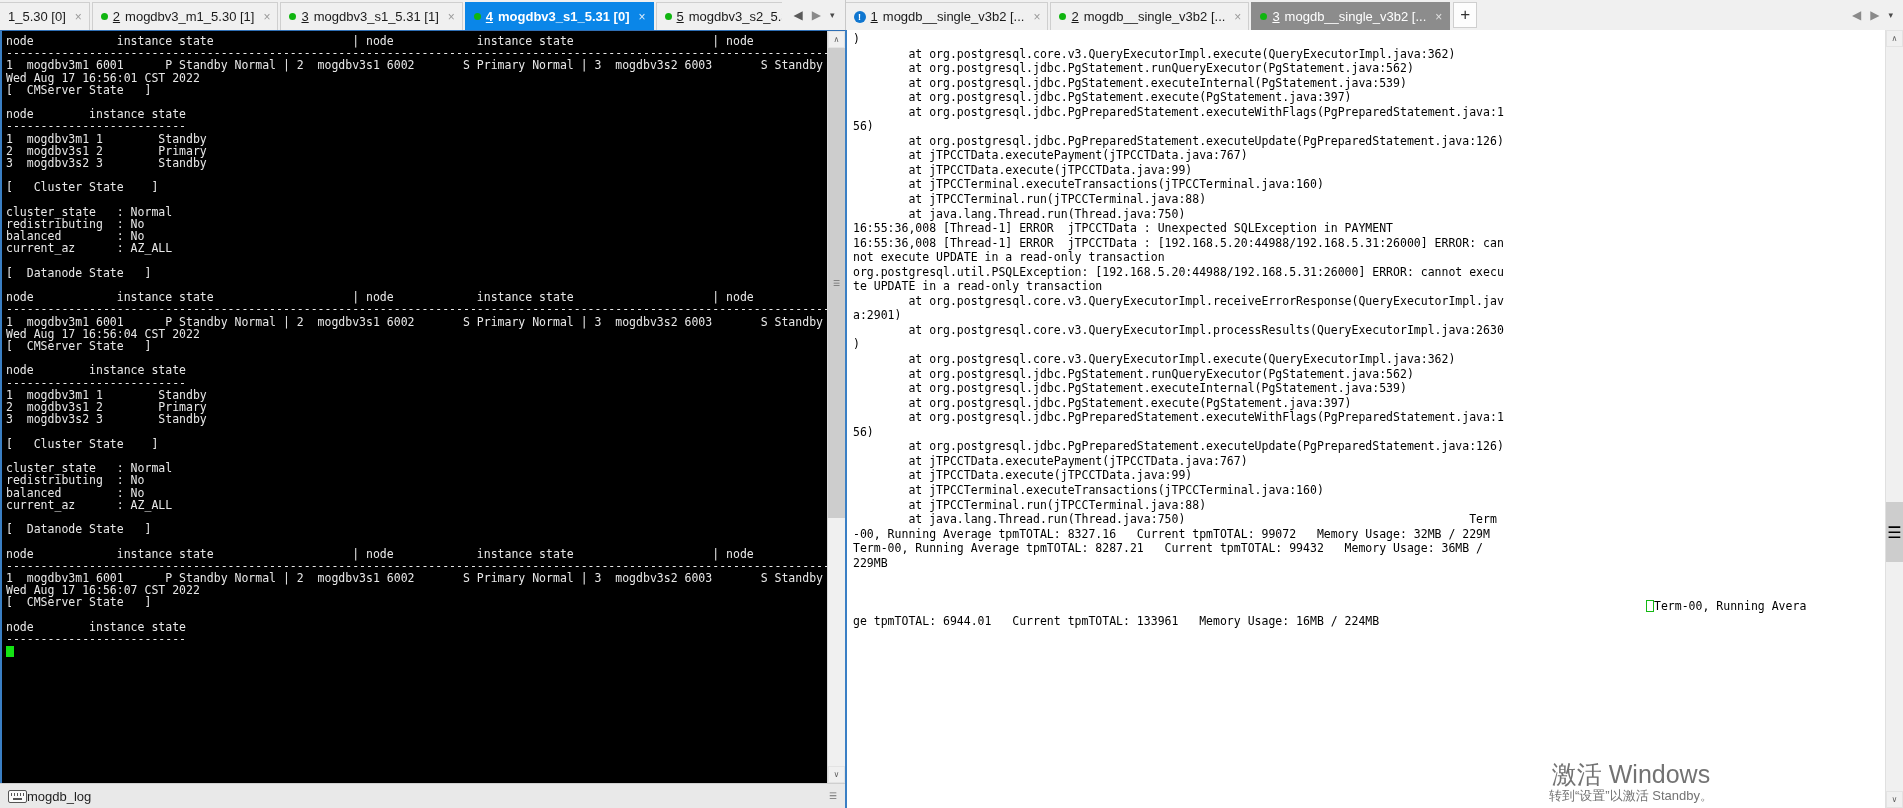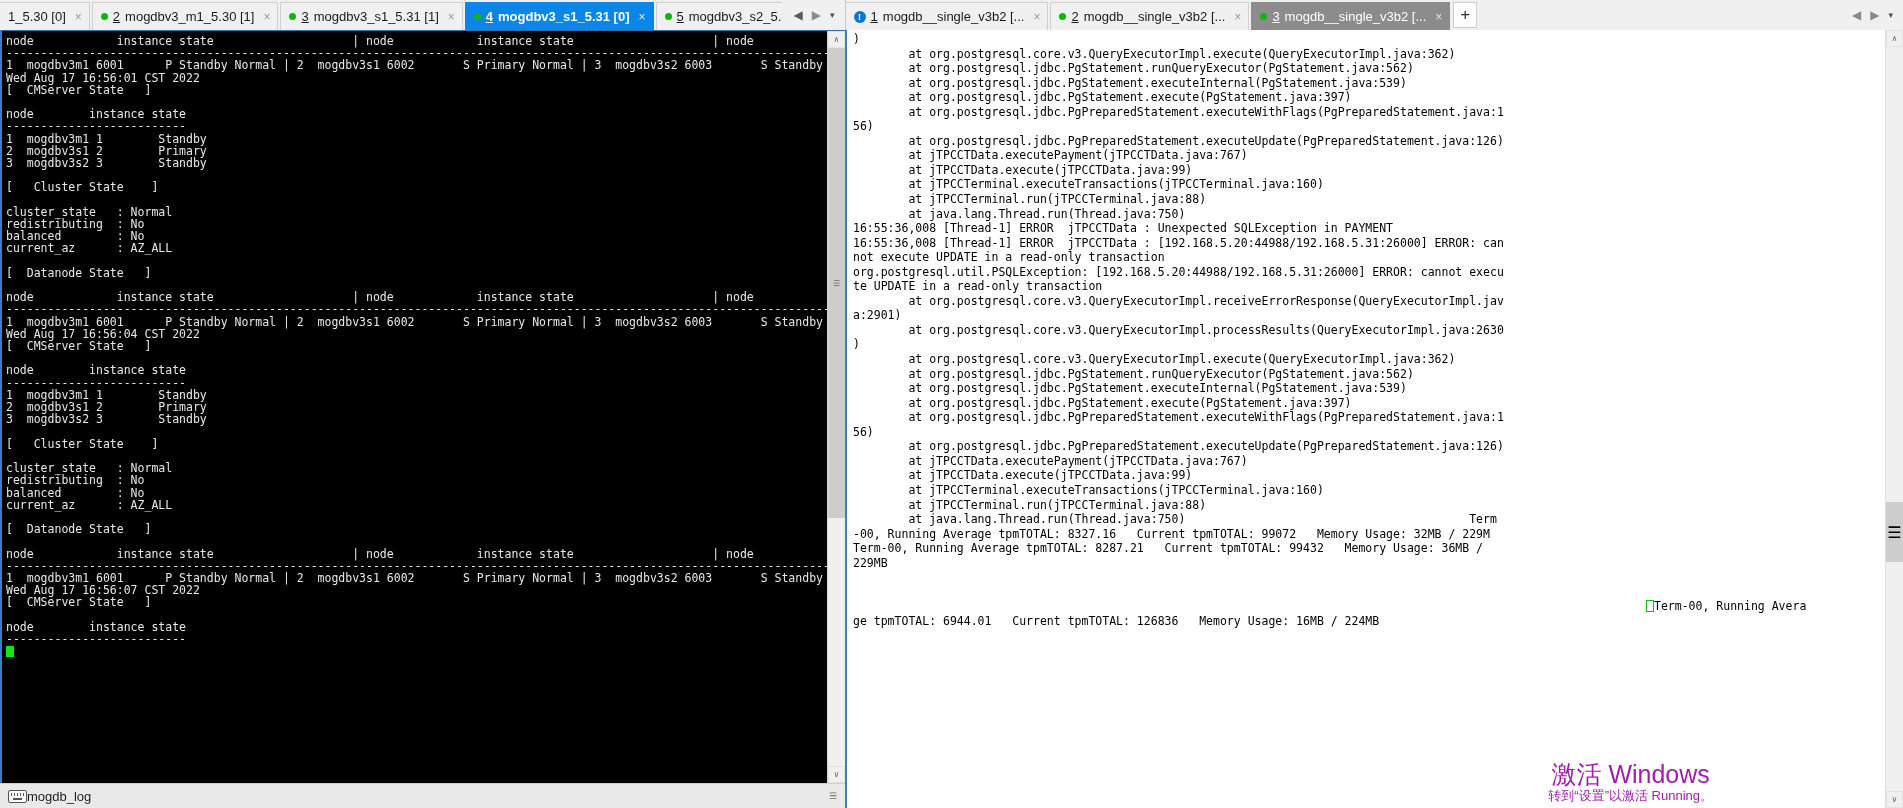--- a/index.html
+++ b/index.html
@@ -103,21 +103,21 @@
   }
   .term-white .cursorbox{
     display:inline-block;width:8px;height:12px;background:#ffffff;
     border:1px solid #14b814;box-sizing:border-box;vertical-align:-2px;
   }
   .right-sb{width:17px;background:#f0f0f0;display:flex;flex-direction:column;border-left:1px solid #e0e0e0;}
 
   
   .watermark{
     position:absolute;right:190px;bottom:4px;text-align:center;
-    color:#a21caf;pointer-events:none;user-select:none;margin-left:25px;
+    color:#737373;pointer-events:none;user-select:none;margin-left:25px;
   }
   .watermark .w1{font-size:25px;line-height:27px;font-family:"Liberation Sans",sans-serif;}
   .watermark .w2{font-size:13px;line-height:16px;font-family:"Liberation Sans",sans-serif;}
 </style>
 </head>
 <body>
 
 <div class="app">
 
   <div class="tabbars">
@@ -309,30 +309,30 @@
         at jTPCCTData.execute(jTPCCTData.java:99)
         at jTPCCTerminal.executeTransactions(jTPCCTerminal.java:160)
         at jTPCCTerminal.run(jTPCCTerminal.java:88)
         at java.lang.Thread.run(Thread.java:750)                                         Term
 -00, Running Average tpmTOTAL: 8327.16   Current tpmTOTAL: 99072   Memory Usage: 32MB / 229M
 Term-00, Running Average tpmTOTAL: 8287.21   Current tpmTOTAL: 99432   Memory Usage: 36MB /
 229MB
 
 
 </span><span style="display:inline-block;width:793px"></span><span class="cursorbox"></span><span>Term-00, Running Avera</span>
-<span>ge tpmTOTAL: 6944.01   Current tpmTOTAL: 126836   Memory Usage: 16MB / 224MB</span></div>
+<span>ge tpmTOTAL: 6944.01   Current tpmTOTAL: 133961   Memory Usage: 16MB / 224MB</span></div>
         <div class="right-sb">
           <div class="btn" style="height:17px;background:#f0f0f0;display:flex;align-items:center;justify-content:center;font-size:8px;color:#606060;border:1px solid #e3e3e3;box-sizing:border-box;">∧</div>
           <div class="track" style="flex:1;position:relative;background:#f0f0f0;">
             <div class="thumb" style="position:absolute;left:0;right:0;top:455px;height:60px;background:#cdcdcd;border:1px solid #cdcdcd;box-sizing:border-box;display:flex;align-items:center;justify-content:center;">
               <span class="grip">☰</span>
             </div>
           </div>
           <div class="btn" style="height:17px;background:#f0f0f0;display:flex;align-items:center;justify-content:center;font-size:8px;color:#606060;border:1px solid #e3e3e3;box-sizing:border-box;">∨</div>
         </div>
       </div>
       <div class="watermark">
         <div class="w1">激活 Windows</div>
-        <div class="w2">转到“设置”以激活 Running。</div>
+        <div class="w2">转到“设置”以激活 Standby。</div>
       </div>
     </div>
   </div>
 </div>
 
 </body></html>

